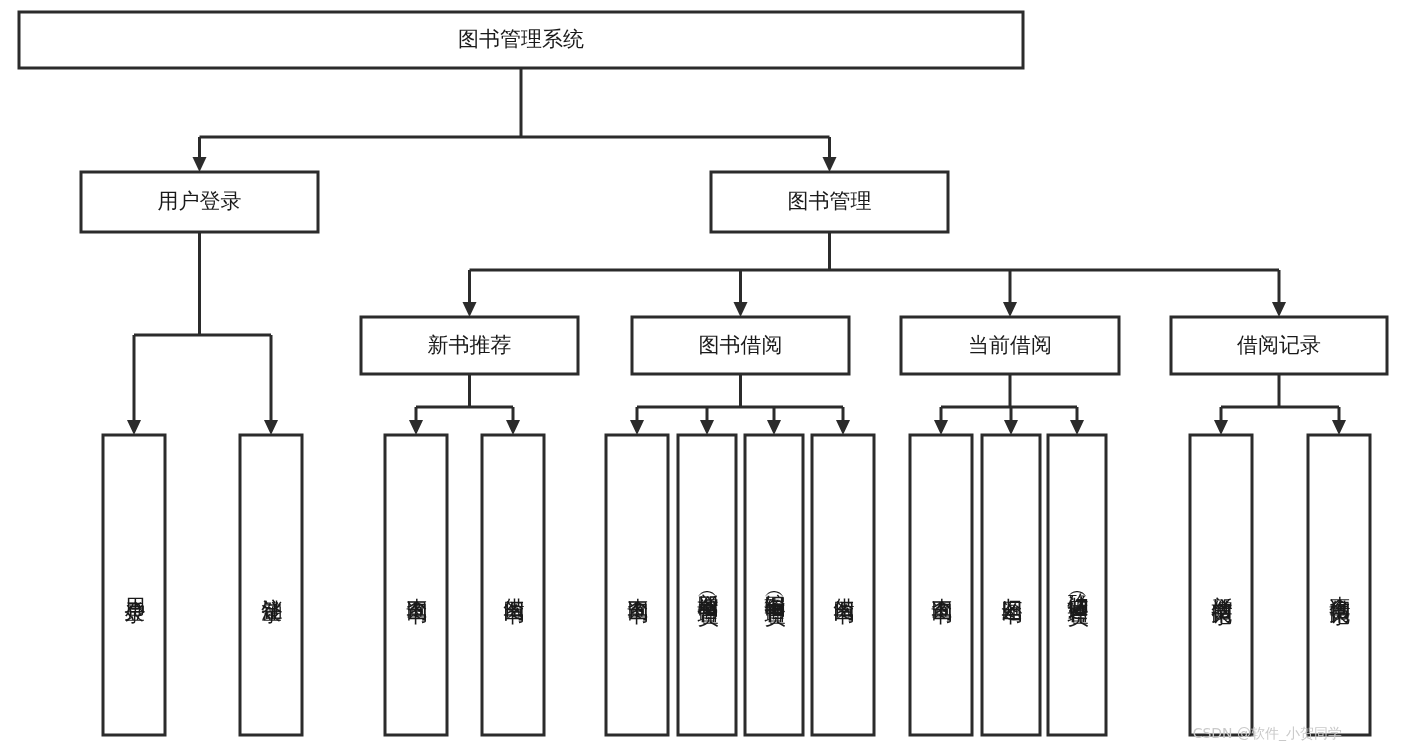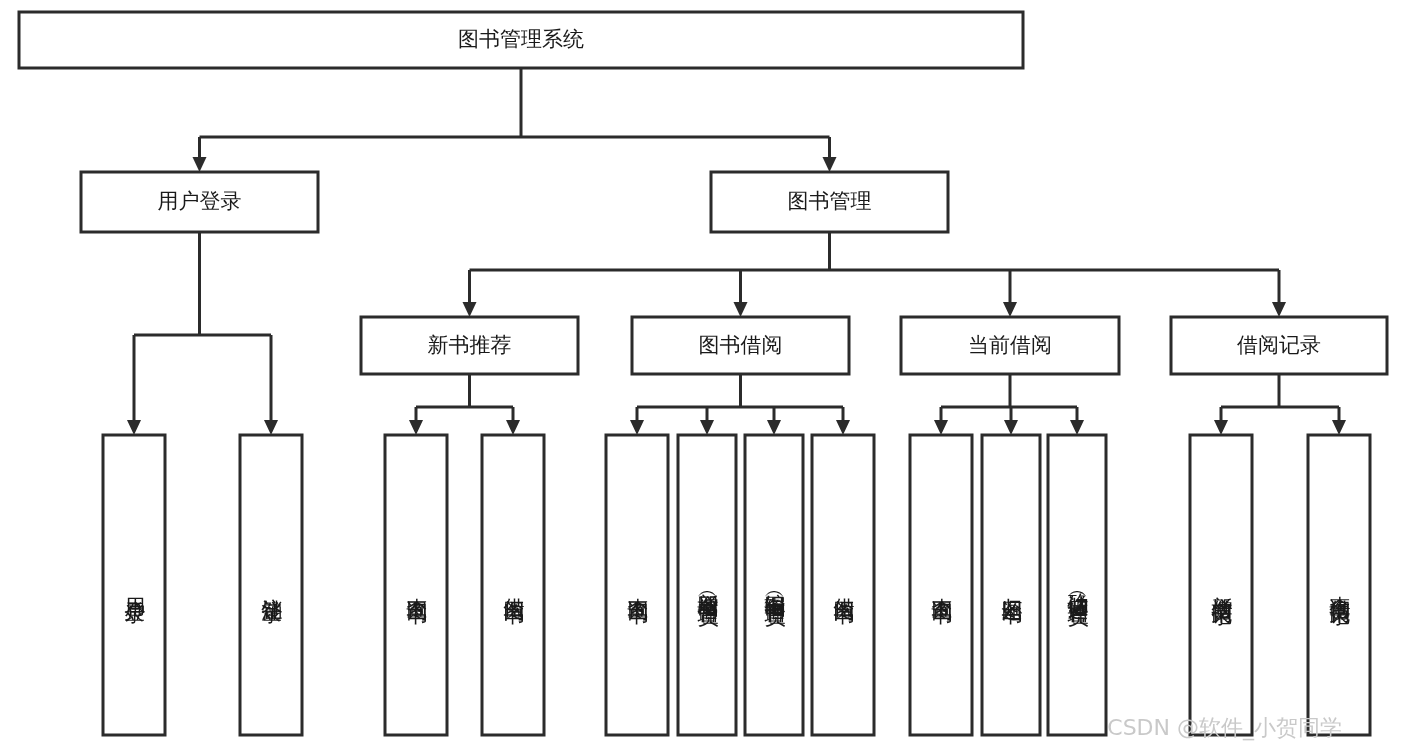--- a/index.html
+++ b/index.html
@@ -54,21 +54,21 @@
   }
   .arrow-head {
     fill: #2b2b2b;
     stroke: none;
   }
   .watermark {
     position: absolute;
     right: 8px;
     bottom: 4px;
     font-family: "DejaVu Sans", "Liberation Sans", sans-serif;
-    font-size: 22px;
+    font-size: 14px;
     color: #c9c9c9;
     white-space: nowrap;
     user-select: none;
   }
 </style>
 </head>
 <body>
 
 <div id="diagram-root">
   <svg class="flow" viewBox="0 0 1405 747" xmlns="http://www.w3.org/2000/svg">

